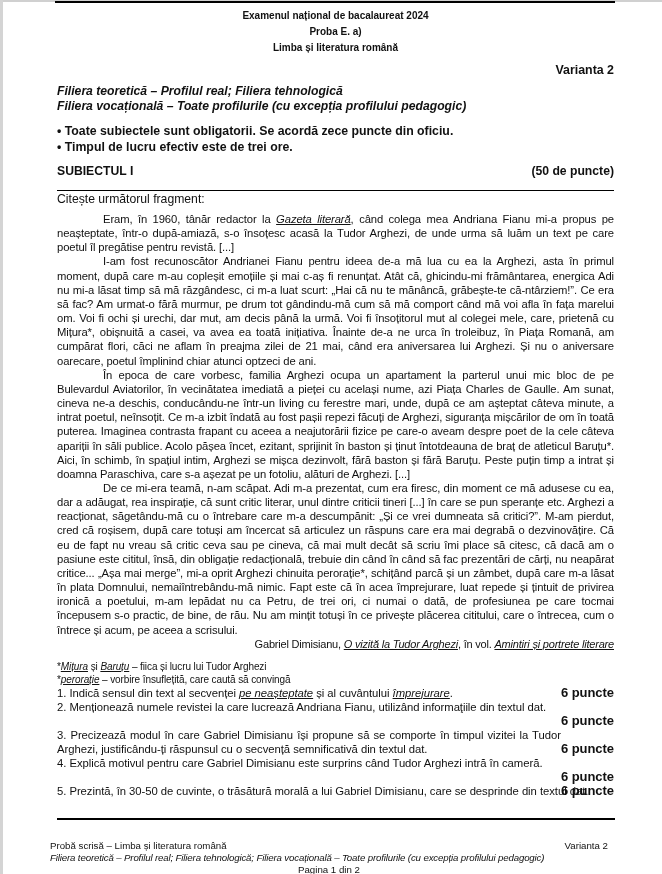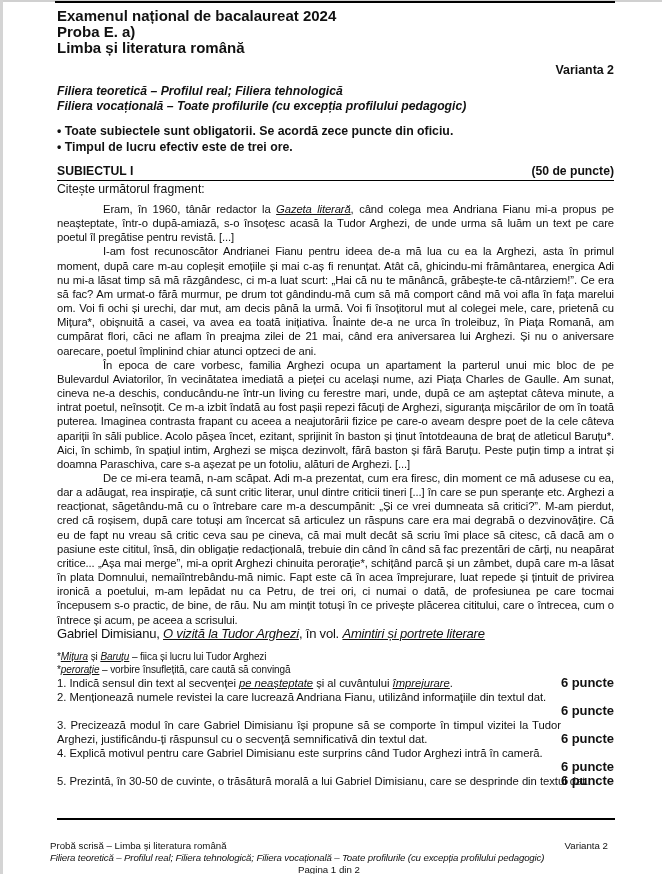--- a/index.html
+++ b/index.html
@@ -4,31 +4,31 @@
   <style>
     html, body { margin: 0; padding: 0; background: #ffffff; }
     body {
       width: 662px; height: 874px; overflow: hidden; position: relative;
       font-family: "Liberation Sans", sans-serif; color: #111;
     }
     .page-border-left { position: absolute; left: 0; top: 0; width: 3px; height: 874px; background: #d4d4d4; }
     .page-border-top { position: absolute; left: 0; top: 0; width: 662px; height: 2px; background: #d0d0d0; }
     .top-rule { position: absolute; left: 55px; top: 1px; width: 560px; height: 2px; background: #000; }
     .content { position: absolute; left: 57px; top: 0; width: 557px; }
-    .header-line { text-align: left; font-weight: bold; font-size: 15px; line-height: 16px; }
+    .header-line { text-align: center; font-weight: bold; font-size: 10px; line-height: 16px; }
     .h1 { margin-top: 8px; }
     .variant { text-align: right; font-weight: bold; font-size: 12.4px; margin-top: 7px; line-height: 15px; }
     .filiera { font-weight: bold; font-style: italic; font-size: 12.2px; line-height: 15px; margin-top: 6px; }
     .rules { margin-top: 9px; font-weight: bold; font-size: 12.3px; line-height: 16px; }
     .rules div::before { content: "\2022  "; white-space: pre; }
-    .subj-row { display: flex; justify-content: space-between; font-weight: bold; font-size: 12.2px; line-height: 15px; margin-top: 9px; border-bottom: 1.5px solid #000; padding-bottom: 1px; }
+    .subj-row { display: flex; justify-content: space-between; font-weight: bold; font-size: 12.2px; line-height: 15px; margin-top: 9px; border-bottom: 1.5px solid #000; padding-bottom: 11px; }
     .read-head { font-weight: normal; font-size: 12.2px; line-height: 15px; margin-top: 1px; }
     .text { font-size: 11.25px; line-height: 14.15px; text-align: justify; margin-top: 5px; letter-spacing: -0.12px; }
     .text p { margin: 0; text-indent: 46px; }
-    .source { text-align: left; font-size: 13px; line-height: 14px; letter-spacing: -0.2px; }
+    .source { text-align: right; font-size: 11px; line-height: 14px; letter-spacing: -0.2px; }
     .notes { font-size: 10px; line-height: 13px; margin-top: 9px; letter-spacing: -0.1px; }
     .task-head { font-weight: bold; font-size: 12.3px; line-height: 15px; margin-top: 4px; }
     .task { font-size: 11.3px; line-height: 14px; text-align: justify; letter-spacing: -0.05px; }
     .pts { font-weight: bold; font-size: 13px; }
     .task .pts-inline { float: right; }
     .task .pts-block { text-align: right; }
     .bottom-rule { position: absolute; left: 57px; top: 818px; width: 558px; height: 1.5px; background: #000; }
     .footer { position: absolute; left: 50px; top: 823px; width: 558px; font-size: 9.7px; line-height: 12px; margin-top: 17px; }
     .footer-row { display: flex; justify-content: space-between; }
     .footer .it { font-style: italic; letter-spacing: -0.15px; }

